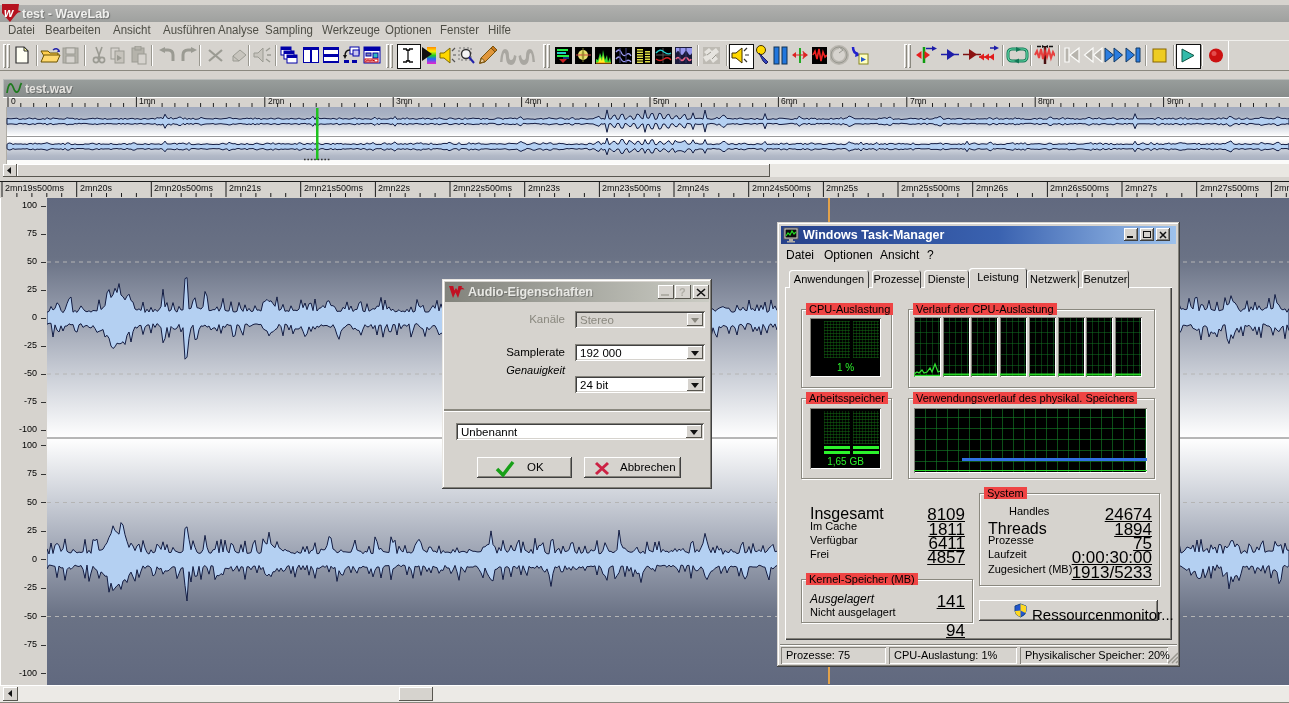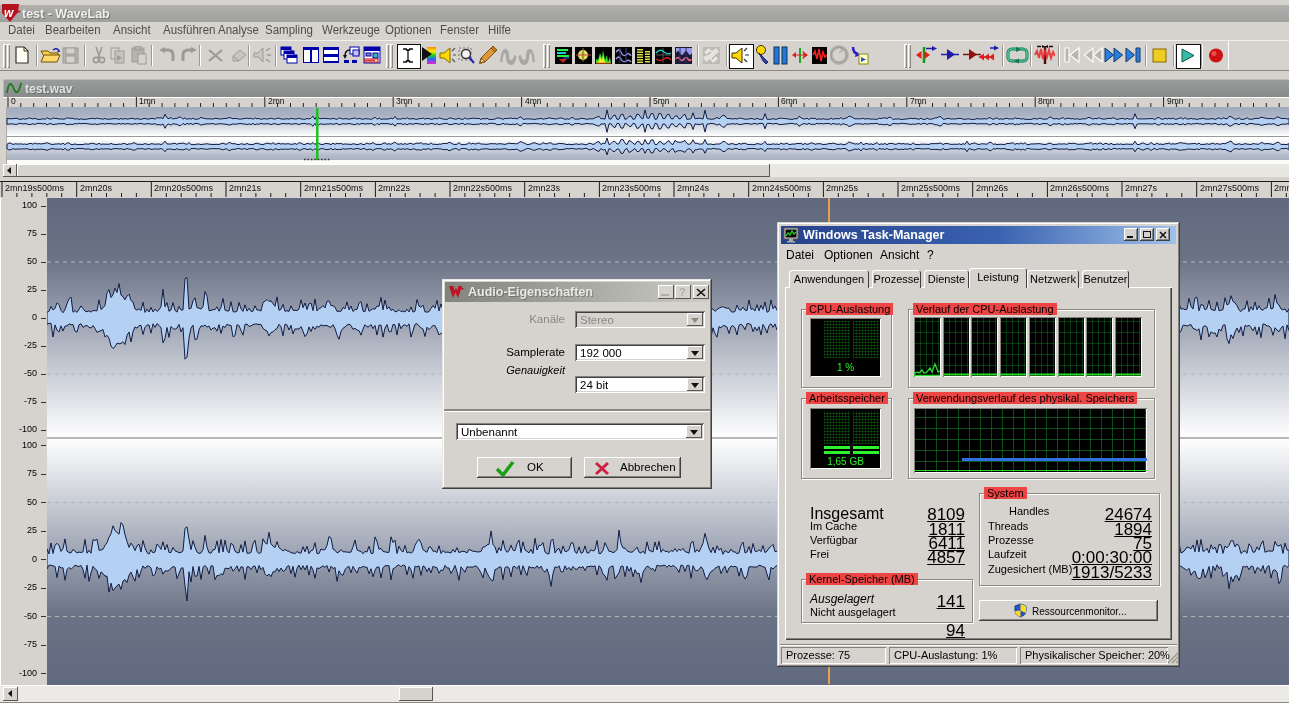--- a/index.html
+++ b/index.html
@@ -806,35 +806,35 @@
 <div class="ab" style="left:810px;top:534px;font-size:11px;">Verfügbar</div>
 <div class="rv" style="left:860px;top:534px;width:105px;text-align:right;">6411</div>
 <div class="ab" style="left:810px;top:548px;font-size:11px;">Frei</div>
 <div class="rv" style="left:860px;top:548px;width:105px;">4857</div>
 <div class="ab" style="left:810px;top:592px;font-size:12px;font-style:italic;">Ausgelagert</div>
 <div class="rv" style="left:860px;top:592px;width:105px;">141</div>
 <div class="ab" style="left:810px;top:606px;font-size:11px;">Nicht ausgelagert</div>
 <div class="rv" style="left:860px;top:621px;width:105px;">94</div>
 <div class="ab" style="left:988px;top:505px;font-size:11px;margin-left:21px;">Handles</div>
 <div class="rv" style="left:1040px;top:505px;width:112px;">24674</div>
-<div class="ab" style="left:988px;top:520px;font-size:11px;">Threads</div>
+<div class="ab" style="left:988px;top:520px;font-size:16px;">Threads</div>
 <div class="rv" style="left:1040px;top:520px;width:112px;">1894</div>
 <div class="ab" style="left:988px;top:534px;font-size:11px;">Prozesse</div>
 <div class="rv" style="left:1040px;top:534px;width:112px;">75</div>
 <div class="ab" style="left:988px;top:548px;font-size:11px;">Laufzeit</div>
 <div class="rv" style="left:1040px;top:548px;width:112px;">0:00:30:00</div>
 <div class="ab" style="left:988px;top:563px;font-size:11px;">Zugesichert (MB)</div>
 <div class="rv" style="left:1040px;top:563px;width:112px;">1913/5233</div>
 <div class="ab btn3d" style="left:979px;top:600px;width:179px;height:21px;"></div>
 <svg class="ab" style="left:1013px;top:603px;" width="15" height="15" viewBox="0 0 15 15">
       <path d="M7.5 1 L13 3 V8 Q13 12 7.5 14 Q2 12 2 8 V3 Z" fill="#2255cc" stroke="#114488"></path>
       <path d="M7.5 1 L13 3 V8 Q13 9 12.5 10 L7.5 7.5 Z" fill="#ffd820"></path>
       <path d="M7.5 14 Q2 12 2 8 L7.5 7.5 Z" fill="#ffd820"></path>
     </svg>
-<div class="ab" style="left:1032px;top:606px;font-size:10px;">Ressourcenmonitor...</div>
+<div class="ab" style="left:1032px;top:606px;font-size:15px;">Ressourcenmonitor...</div>
 <div class="ab" style="left:780px;top:644px;width:397px;height:20px;background:#d6d3ce;box-shadow:inset 0 1px 0 #84827b, inset 0 2px 0 #fff;"></div>
 <div class="ab sunk1" style="left:781px;top:647px;width:105px;height:17px;"></div>
 <div class="ab" style="left:786px;top:649px;font-size:11px;">Prozesse: 75</div>
 <div class="ab sunk1" style="left:889px;top:647px;width:128px;height:17px;"></div>
 <div class="ab" style="left:894px;top:649px;font-size:11px;">CPU-Auslastung: 1%</div>
 <div class="ab sunk1" style="left:1020px;top:647px;width:148px;height:17px;"></div>
 <div class="ab" style="left:1025px;top:649px;font-size:11px;">Physikalischer Speicher: 20%</div>
 <svg class="ab" style="left:1167px;top:652px;" width="12" height="12">
       <path d="M11 1 L1 11 M11 5 L5 11 M11 9 L9 11" stroke="#9a9890" stroke-width="1.5"></path>
     </svg>

